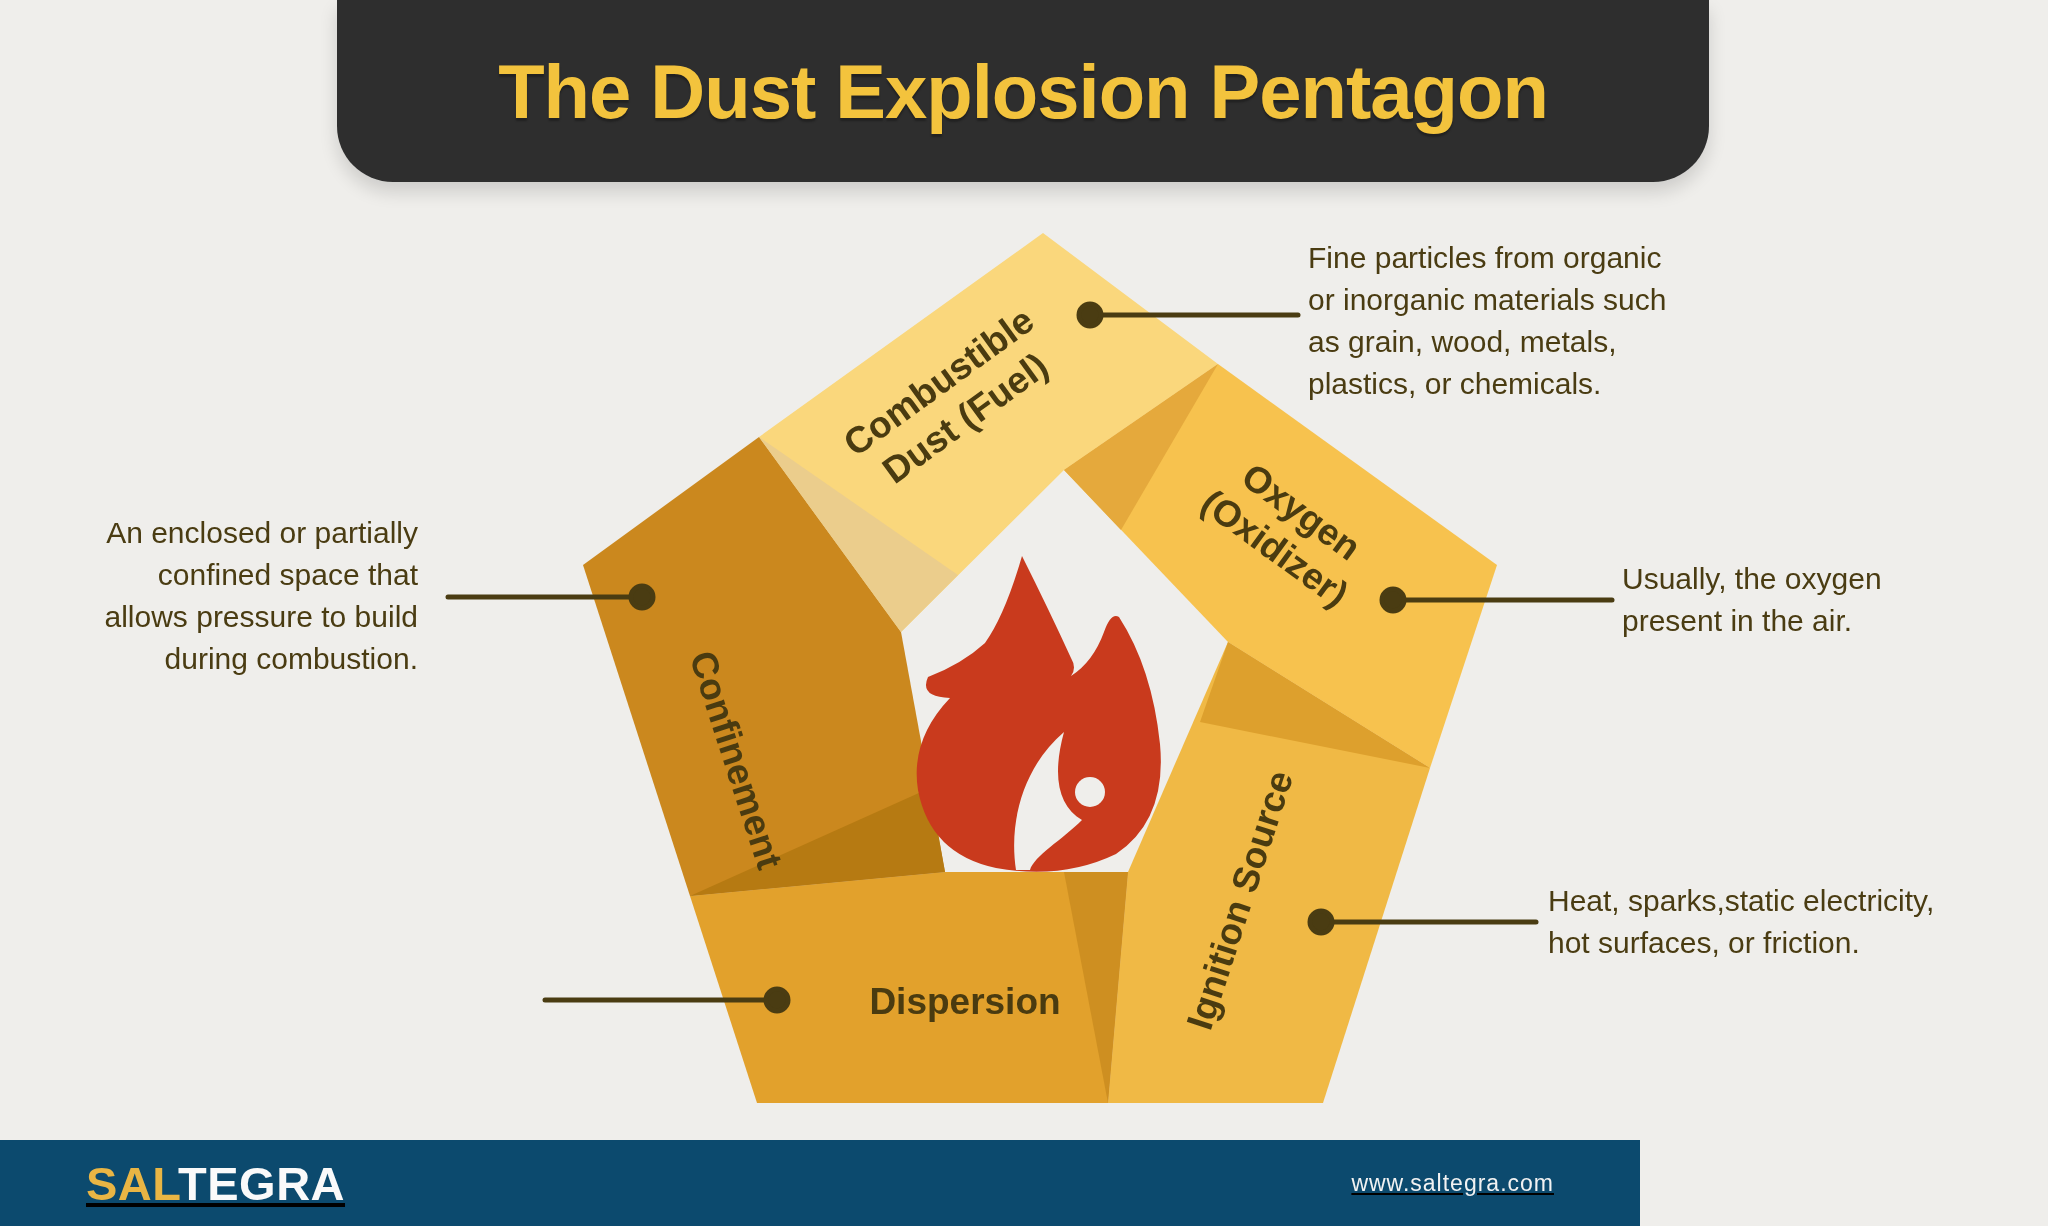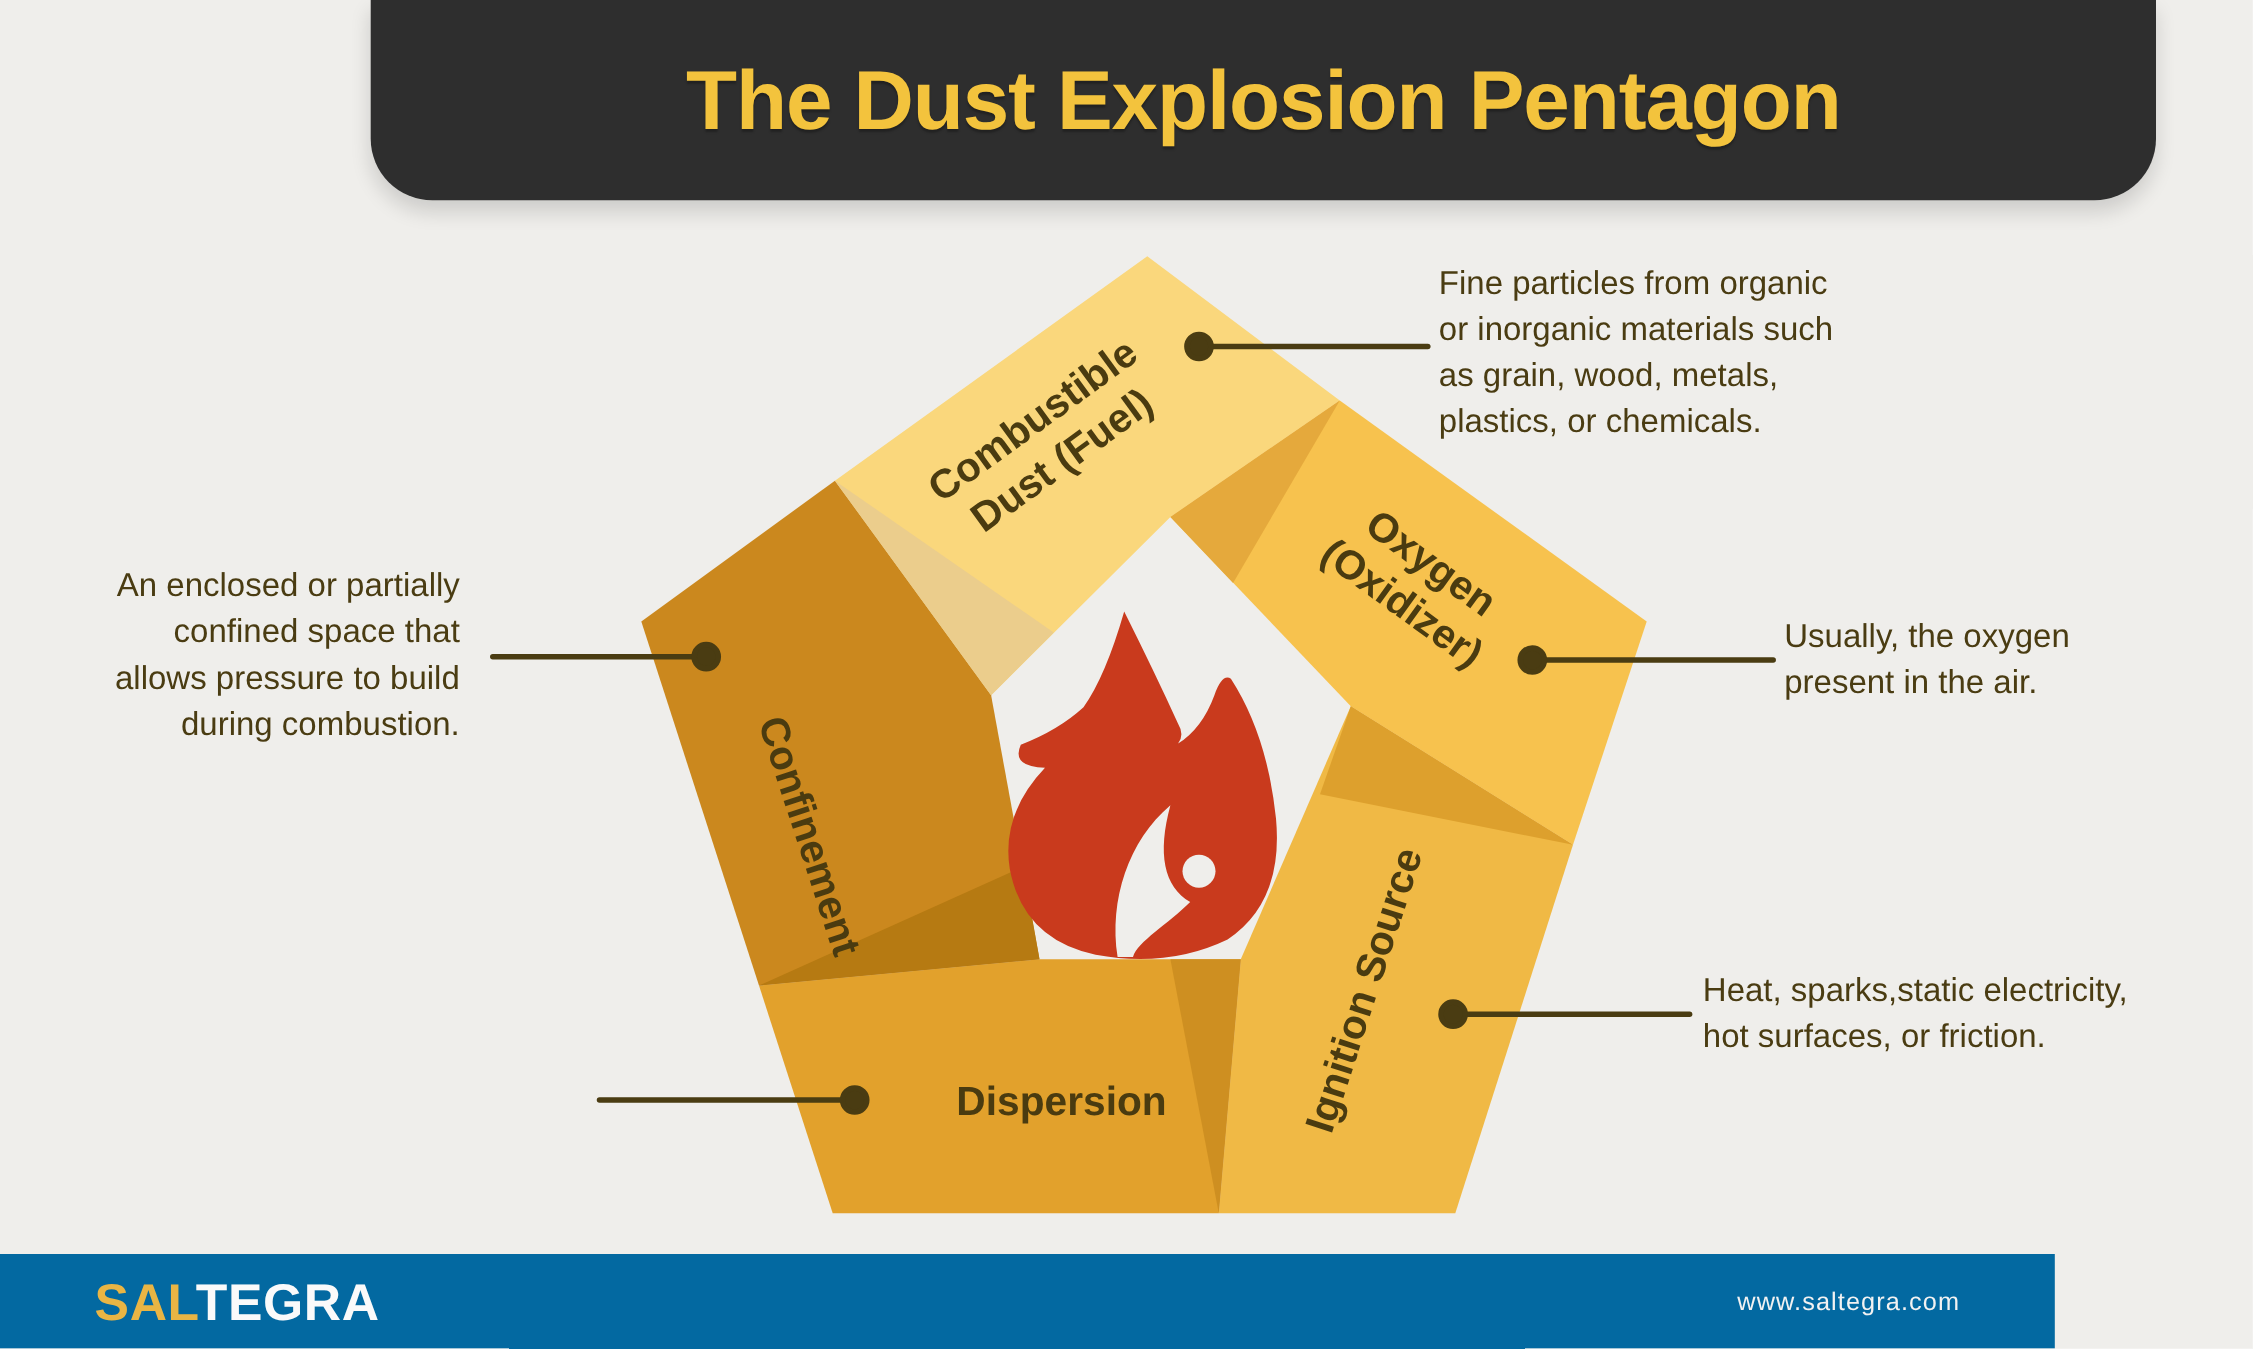--- a/index.html
+++ b/index.html
@@ -3,21 +3,21 @@
 <meta charset="utf-8">
 <style>
   html,body{margin:0;padding:0;}
   .stage{
     position:relative;width:2048px;height:1226px;overflow:hidden;
     background:#EFEEEB;
     font-family:"Liberation Sans", sans-serif;
   }
   
   .header{
-    position:absolute;left:337px;top:0;width:1623px;height:182px;
+    position:absolute;left:337px;top:0;width:1372px;height:182px;
     background:#2E2E2E;border-radius:0 0 56px 56px;
     display:flex;align-items:center;justify-content:center;
     box-shadow:0 10px 18px rgba(0,0,0,.14);
   }
   .header h1{
     margin:0;font-size:76px;font-weight:bold;color:#F3C33D;
     letter-spacing:-1px;text-shadow:0 3px 2px rgba(0,0,0,.28);
     white-space:nowrap;
   }
   
@@ -29,23 +29,23 @@
     text-align:center;white-space:pre-line;width:max-content;
   }
   
   .desc{
     position:absolute;font-weight:normal;font-size:30px;line-height:42px;
     color:#4A3C12;white-space:pre-line;width:max-content;
   }
   .desc.right{text-align:right;}
   
   .footer{
-    position:absolute;left:0;top:1140px;width:1868px;height:86px;
-    background:#0369a1;display:flex;align-items:center;justify-content:space-between;
-    padding:0 86px;box-sizing:border-box;
+    position:absolute;left:0;top:1140px;width:1640px;height:86px;
+    background:#0c4a6e;display:flex;align-items:center;justify-content:space-between;
+    padding:0 86px;box-sizing:border-box;text-decoration:underline;
   }
   .brand{font-size:47px;font-weight:bold;letter-spacing:0.5px;white-space:nowrap;}
   .brand .gold{color:#E9B544;}
   .brand .white{color:#FAFAFA;}
   .website{font-size:23px;color:#F2F2F2;letter-spacing:1px;font-weight:normal;}
 </style>
 </head>
 <body>
 
 <div class="stage">

